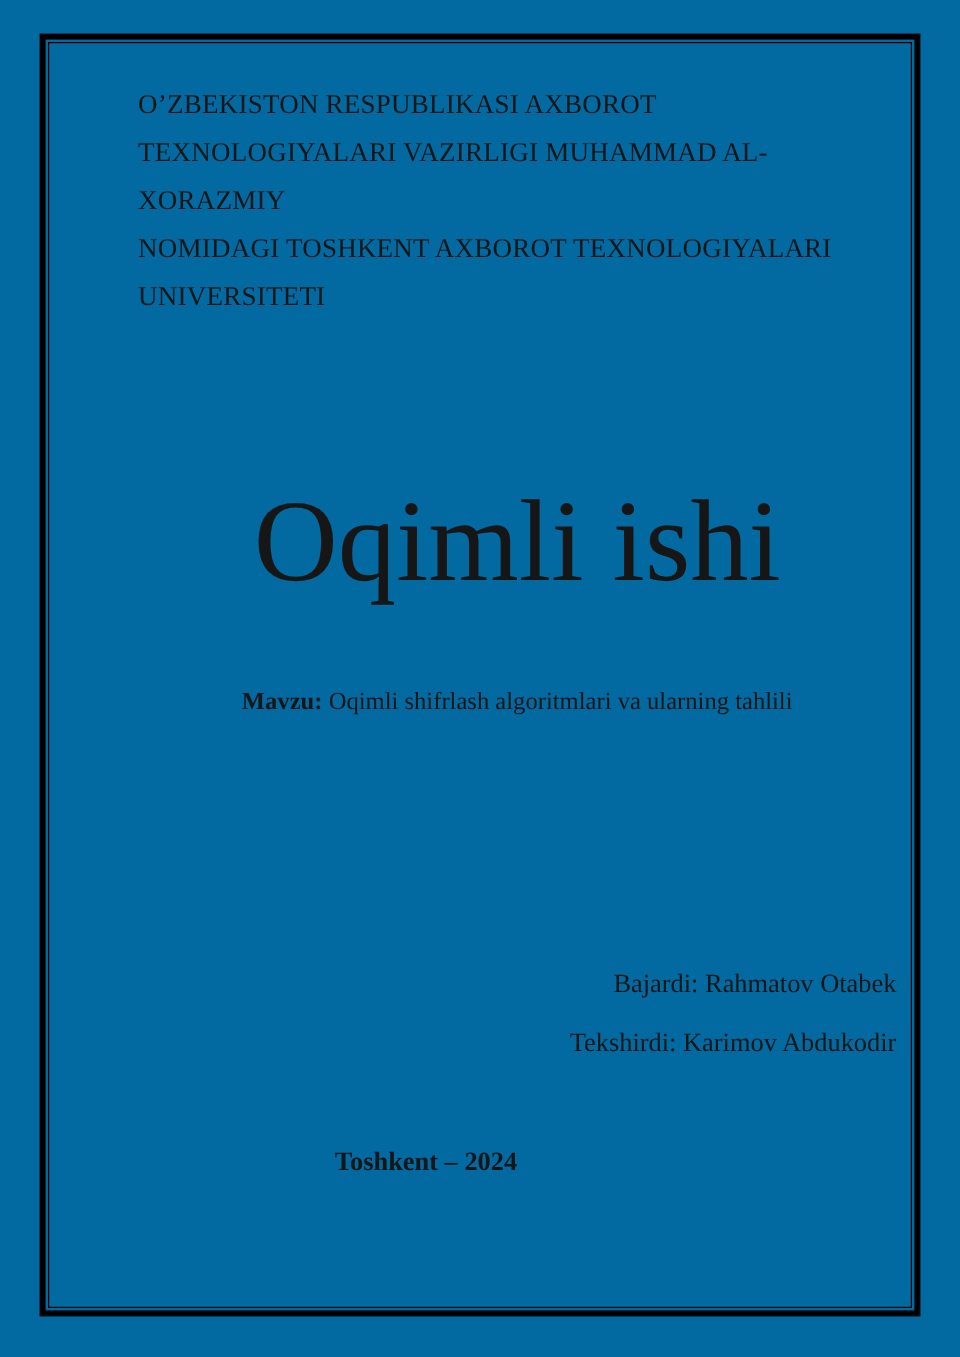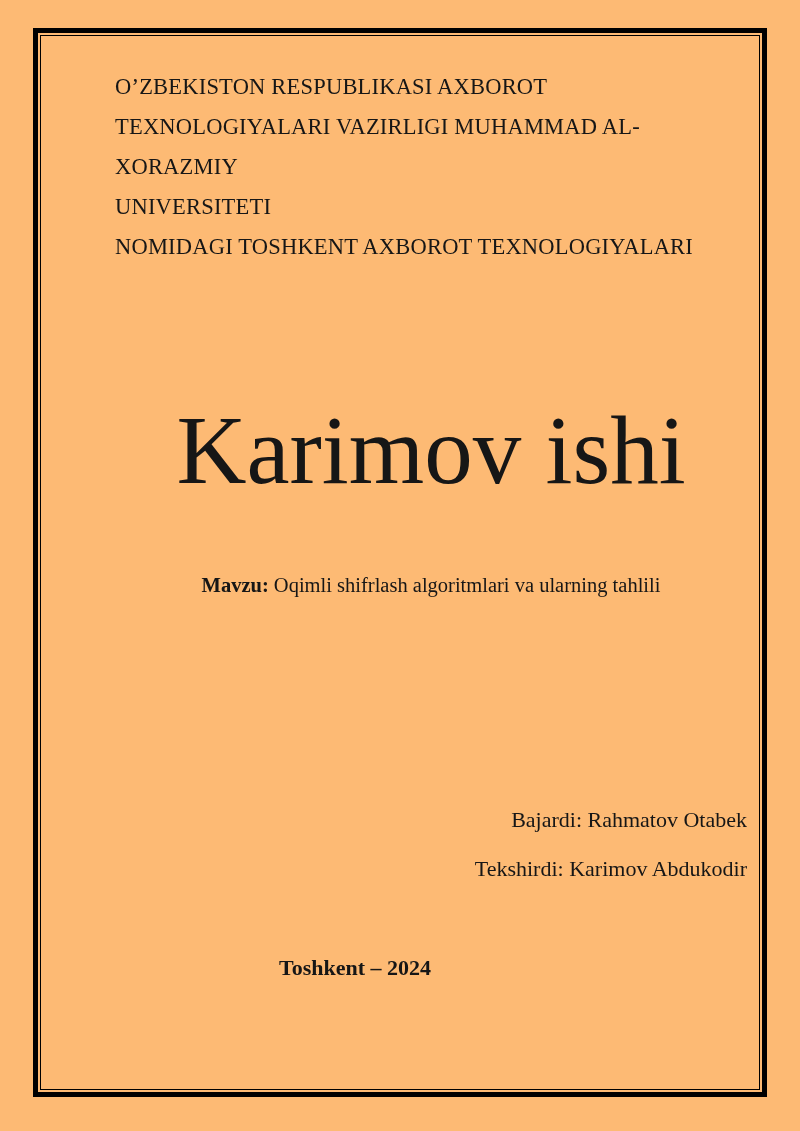--- a/index.html
+++ b/index.html
@@ -6,21 +6,21 @@
   html, body { background: #ffffff; }
   body {
     width: 800px; height: 1131px;
     font-family: "Liberation Serif", "DejaVu Serif", serif;
     color: #161616;
     overflow: hidden;
   }
   .page {
     position: relative;
     width: 800px; height: 1131px;
-    background: #fdba74;
+    background: #0369a1;
   }
   
   .frame {
     position: absolute;
     left: 33px; top: 28px;
     width: 734px; height: 1069px;
     border: 5px solid #000000;
   }
   .frame-inner {
     position: absolute;
@@ -79,25 +79,25 @@
 
 <div class="page">
 
   <div class="frame">
     <div class="frame-inner"></div>
   </div>
 
   <div class="university-header">
     <span>O’ZBEKISTON RESPUBLIKASI AXBOROT</span>
     <span>TEXNOLOGIYALARI VAZIRLIGI MUHAMMAD AL-XORAZMIY</span>
+    <span>NOMIDAGI TOSHKENT AXBOROT TEXNOLOGIYALARI</span>
     <span>UNIVERSITETI</span>
-    <span>NOMIDAGI TOSHKENT AXBOROT TEXNOLOGIYALARI</span>
   </div>
 
-  <h1 class="doc-title">Karimov ishi</h1>
+  <h1 class="doc-title">Oqimli ishi</h1>
 
   <p class="topic-line">
     <b>Mavzu:</b>
     <span>Oqimli shifrlash algoritmlari va ularning tahlili</span>
   </p>
 
   <div class="credits-block">
     <div>Bajardi: Rahmatov Otabek</div>
     <div>Tekshirdi: Karimov Abdukodir</div>
   </div>

